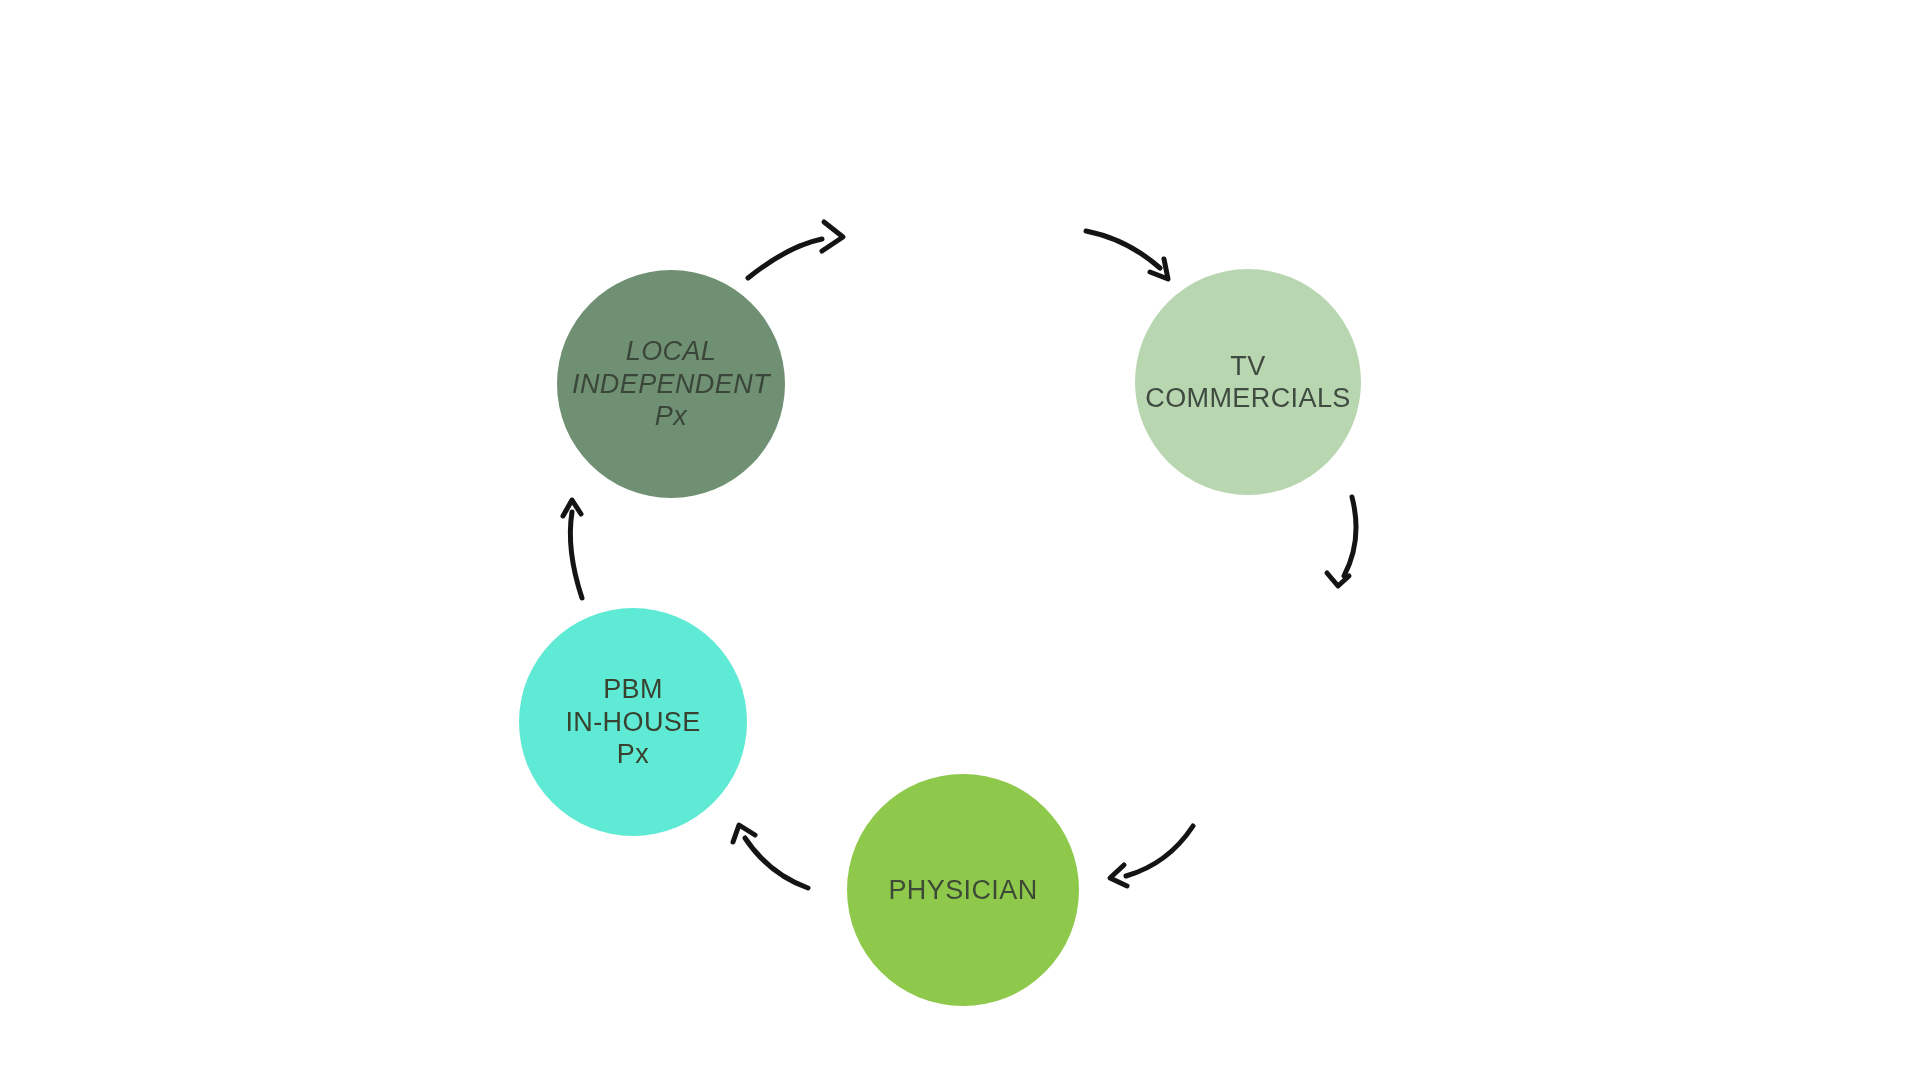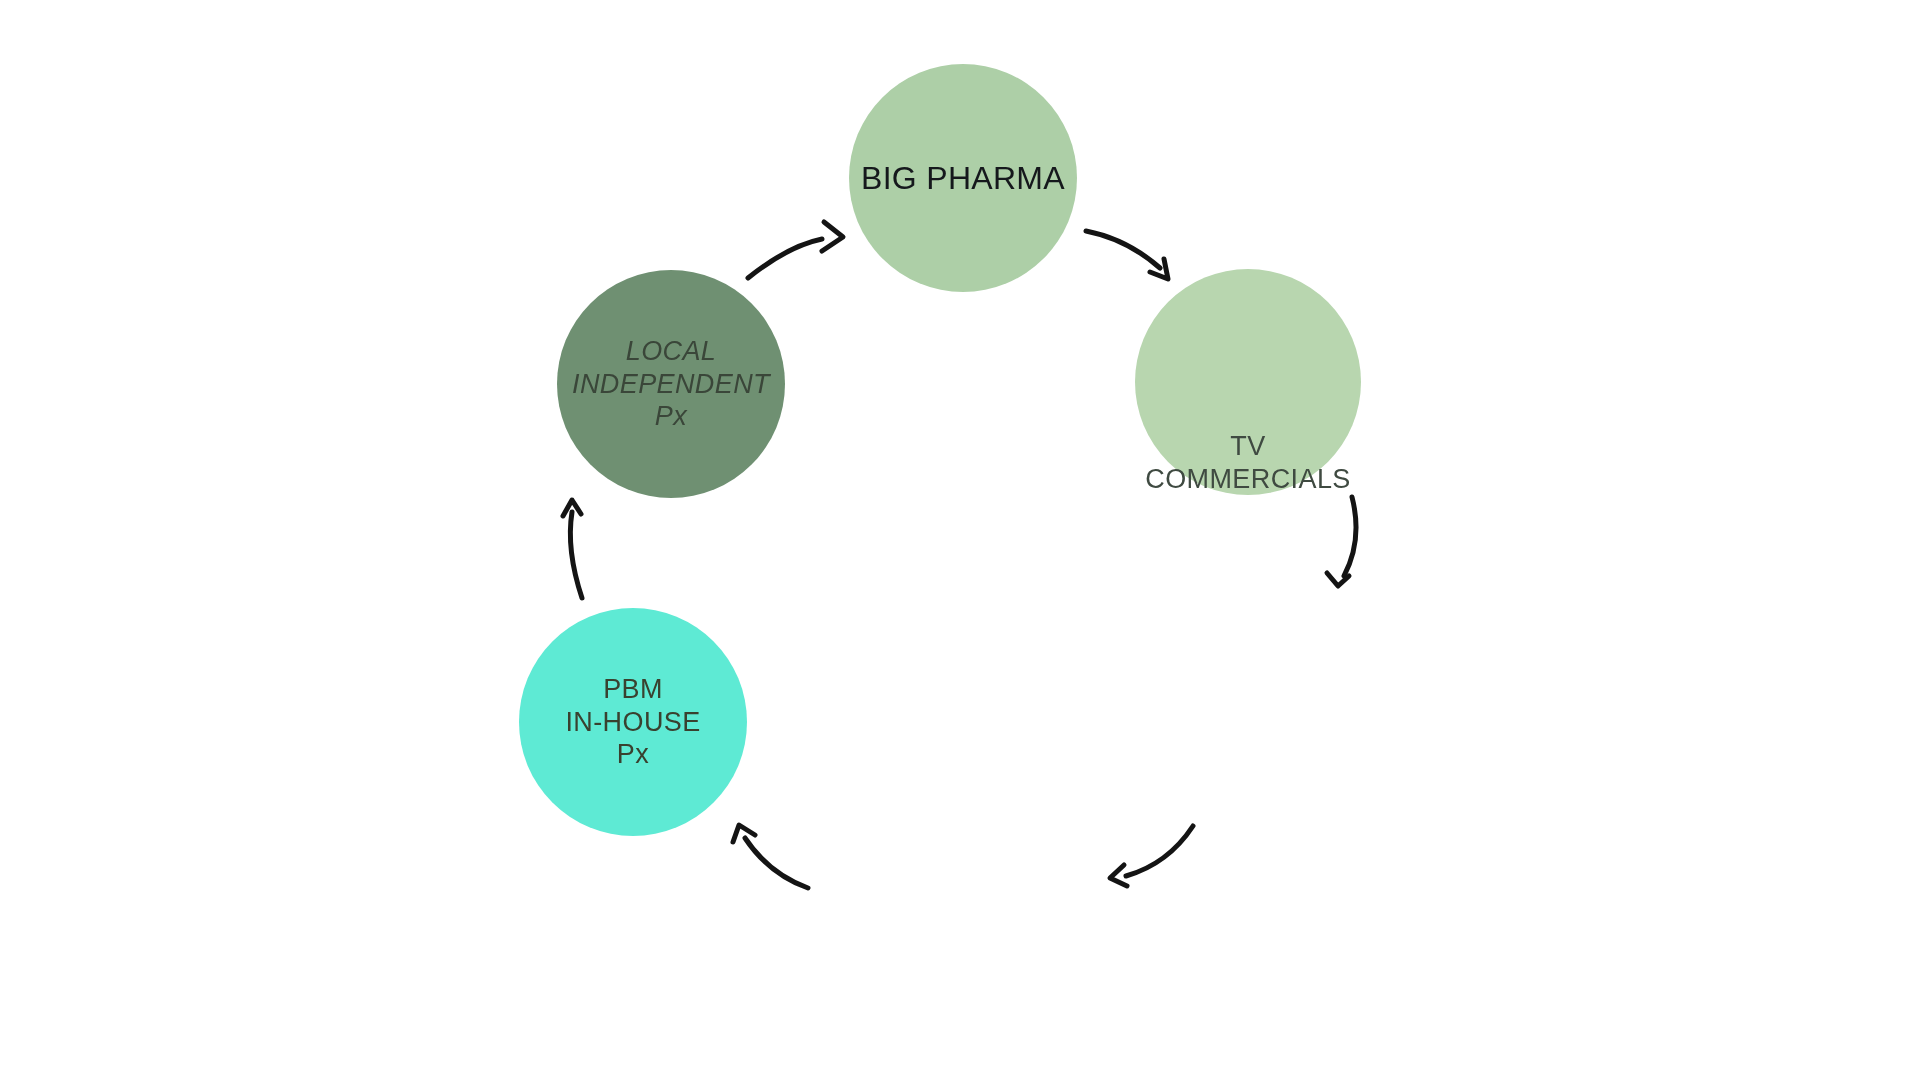--- a/index.html
+++ b/index.html
@@ -29,21 +29,21 @@
     line-height: 1.2;
     letter-spacing: 0.4px;
     font-weight: 400;
   }
   .node-label--large {
     font-size: 32px;
     letter-spacing: 0.3px;
   }
   
   .node--big-pharma        { left: 849px;  top: 64px;  width: 228px; height: 228px; }
-  .node--tv-commercials    { left: 1135px; top: 269px; width: 226px; height: 226px; align-items: flex-end; }
+  .node--tv-commercials    { left: 1135px; top: 269px; width: 226px; height: 226px; }
   .node--patient           { left: 1176px; top: 605px; width: 230px; height: 230px; }
   .node--physician         { left: 847px;  top: 774px; width: 232px; height: 232px; }
   .node--pbm-in-house-px   { left: 519px;  top: 608px; width: 228px; height: 228px; }
   .node--local-independent { left: 557px;  top: 270px; width: 228px; height: 228px; }
 
   .arrow-layer {
     position: absolute;
     left: 0;
     top: 0;
     width: 1920px;
@@ -76,30 +76,30 @@
     <g stroke-width="5" fill="none" stroke-linecap="round" stroke-linejoin="round" stroke="#141414">
       <path d="M 808 888 Q 769 874 745 838"></path>
       <polyline points="733,842 739,825 755,835"></polyline>
     </g>
     <g stroke-width="5" fill="none" stroke-linecap="round" stroke-linejoin="round" stroke="#141414">
       <path d="M 582 598 Q 566 550 572 512"></path>
       <polyline points="563,516 572,500 581,514"></polyline>
     </g>
   </svg>
 
-  <div class="node node--big-pharma" style="background: rgb(173, 207, 167); color: rgb(21, 24, 28);">
-    <span class="node-label node-label--large">BIG PHARMA</span>
-  </div>
 
   <div class="node node--tv-commercials" style="background: rgb(184, 214, 175); color: rgb(63, 74, 65);">
     <span class="node-label">TV
 COMMERCIALS</span>
   </div>
 
 
+  <div class="node node--physician" style="background: rgb(143, 201, 76); color: rgb(61, 74, 54);">
+    <span class="node-label">PHYSICIAN</span>
+  </div>
 
   <div class="node node--pbm-in-house-px" style="background: #5eead4; color: rgb(57, 65, 47);">
     <span class="node-label">PBM
 IN-HOUSE
 Px</span>
   </div>
 
   <div class="node node--local-independent" style="background: rgb(111, 144, 114); color: rgb(58, 70, 57); font-style: italic;">
     <span class="node-label">LOCAL
 INDEPENDENT

